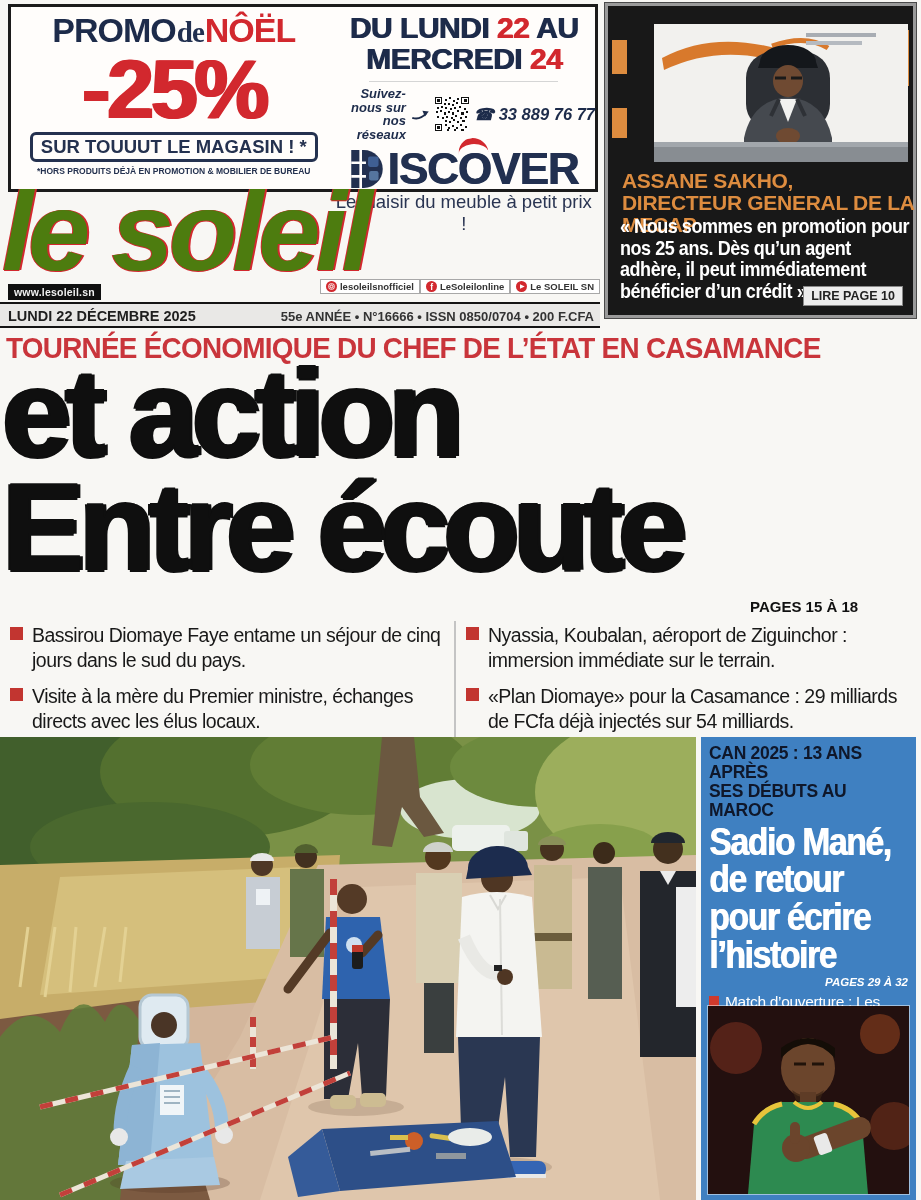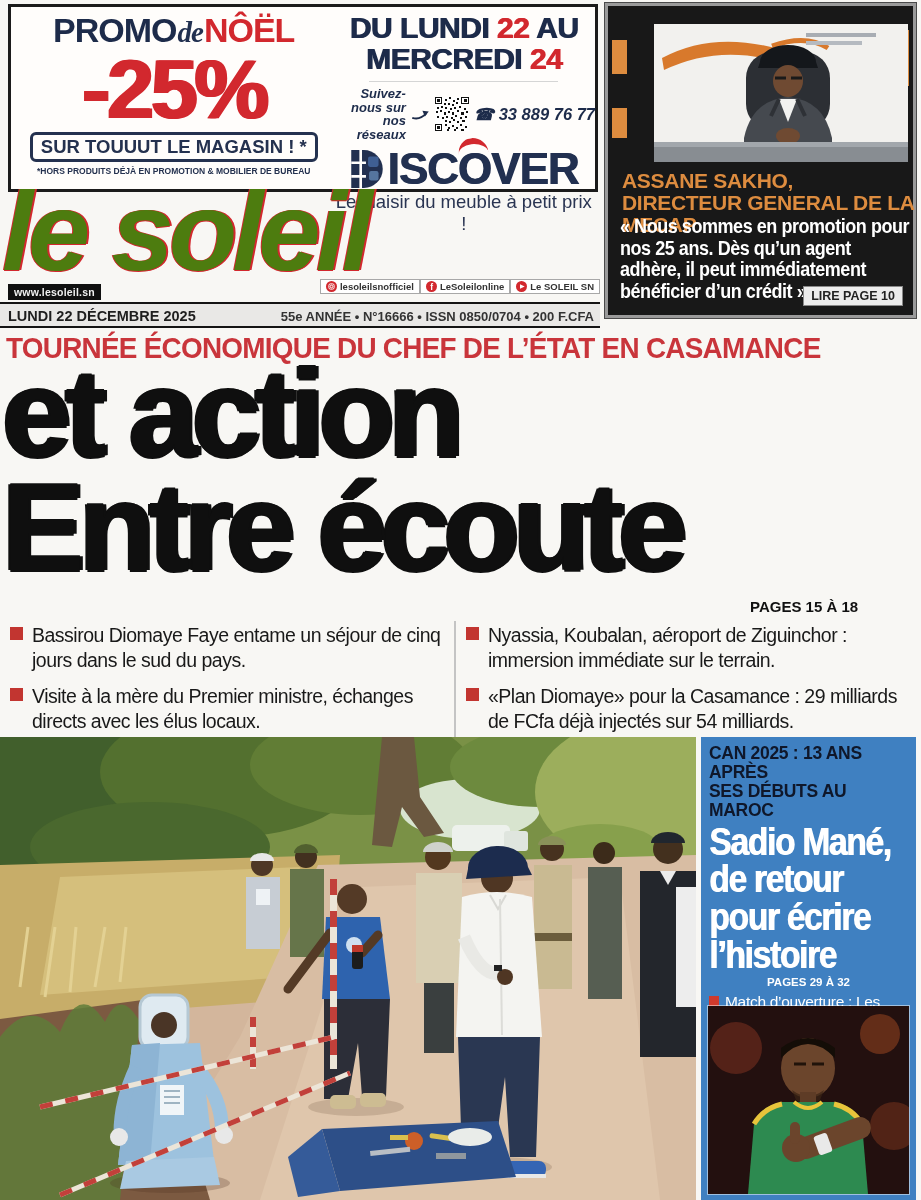--- a/index.html
+++ b/index.html
@@ -4,21 +4,21 @@
 <style>
   html,body{margin:0;padding:0;background:#ddd;}
   #page{position:relative;width:921px;height:1200px;background:#f8f7f4;overflow:hidden;
         font-family:"Liberation Sans",sans-serif;margin:0 auto;}
 
   
   .promo-ad{position:absolute;left:8px;top:4px;width:590px;height:188px;background:#fffdfb;
             border:3px solid #1b1b1b;box-sizing:border-box;display:flex;}
   .pa-left{width:53%;padding:4px 4px 0 8px;text-align:center;}
   .pa-title{font-weight:bold;font-size:34px;color:#1d2b4a;letter-spacing:-1px;white-space:nowrap;}
-  .pa-title .de{font-family:"Liberation Serif",serif;font-style:italic;font-size:29px;color:#223050;margin:0 1px;font-weight:bold;}
+  .pa-title .de{font-family:"Liberation Serif",serif;font-size:29px;color:#223050;margin:0 1px;font-weight:bold;}
   .pa-title .noel{color:#d2282e;}
   .pa-discount{color:#d2282e;font-weight:bold;font-size:84px;line-height:0.95;letter-spacing:-3px;
                text-shadow:2px 0 0 #d2282e,-1px 0 0 #d2282e;}
   .pa-scope{display:inline-block;border:3px solid #24314f;border-radius:6px;color:#24314f;
             font-weight:bold;font-size:18.5px;padding:1px 8px;margin-top:2px;white-space:nowrap;}
   .pa-disclaimer{font-size:8.5px;font-weight:bold;color:#24314f;margin-top:4px;}
   .pa-right{flex:1;text-align:center;padding-top:6px;}
   .pa-dates{font-weight:bold;font-size:30px;line-height:1.02;color:#1d2b4a;letter-spacing:-0.5px;
             text-shadow:1px 0 0 #1d2b4a;}
   .pa-dates .num{color:#d2282e;text-shadow:1px 0 0 #d2282e;}
@@ -80,21 +80,21 @@
   
   .main-photo{position:absolute;left:0;top:737px;width:696px;height:463px;display:block;}
 
   
   .sport{position:absolute;left:701px;top:737px;width:215px;height:463px;background:#3f80c1;
          box-sizing:border-box;padding:7px 8px 0;}
   .sport-kicker{color:#0f172a;font-weight:bold;font-size:17.5px;line-height:1.08;letter-spacing:-0.3px;}
   .sport-headline{color:#fff;font-weight:bold;font-size:39px;line-height:0.97;letter-spacing:-1.5px;
                   transform:scaleX(0.86);transform-origin:left top;width:232px;margin-top:3px;
                   text-shadow:1px 0 0 #fff;}
-  .sport-pages{color:#fff;font-weight:bold;font-size:11.5px;text-align:center;margin-top:2px;}
+  .sport-pages{color:#fff;font-weight:bold;font-size:11.5px;text-align:right;margin-top:2px;font-style:italic;}
   .sport-bullet{display:flex;gap:6px;margin-top:5px;}
   .sport-bmark{flex:0 0 10px;width:10px;height:10px;background:#cf3a2d;margin-top:3px;}
   .sport-btext{color:#fff;font-size:15.5px;line-height:1.17;letter-spacing:-0.3px;}
   .mane-photo{position:absolute;left:7px;bottom:6px;width:201px;height:188px;display:block;
               outline:1px solid rgba(255,255,255,0.5);}
 </style>
 </head>
 <body>
 
 <div id="page">

